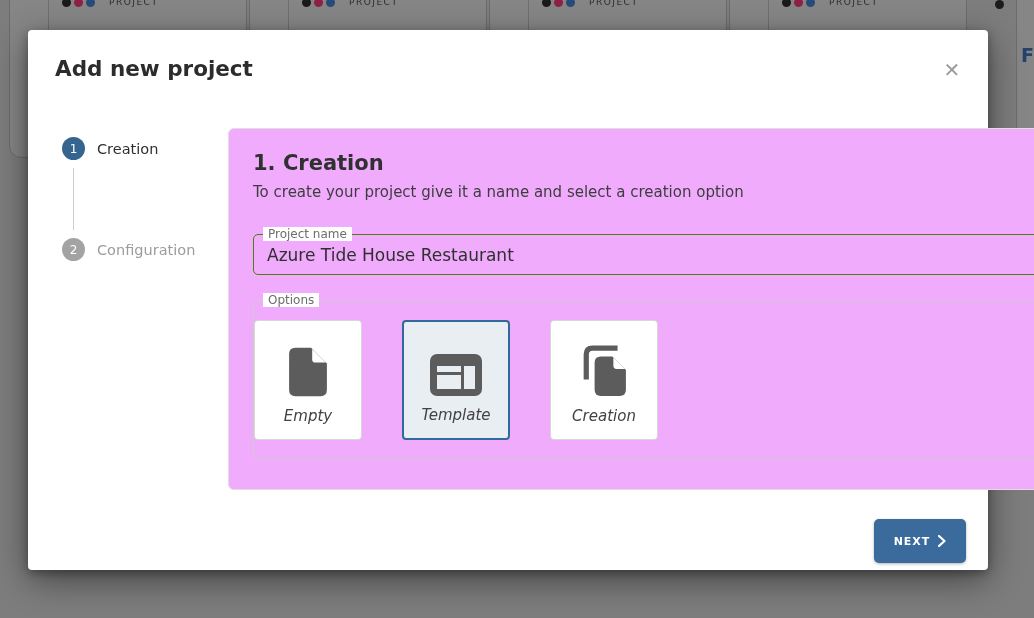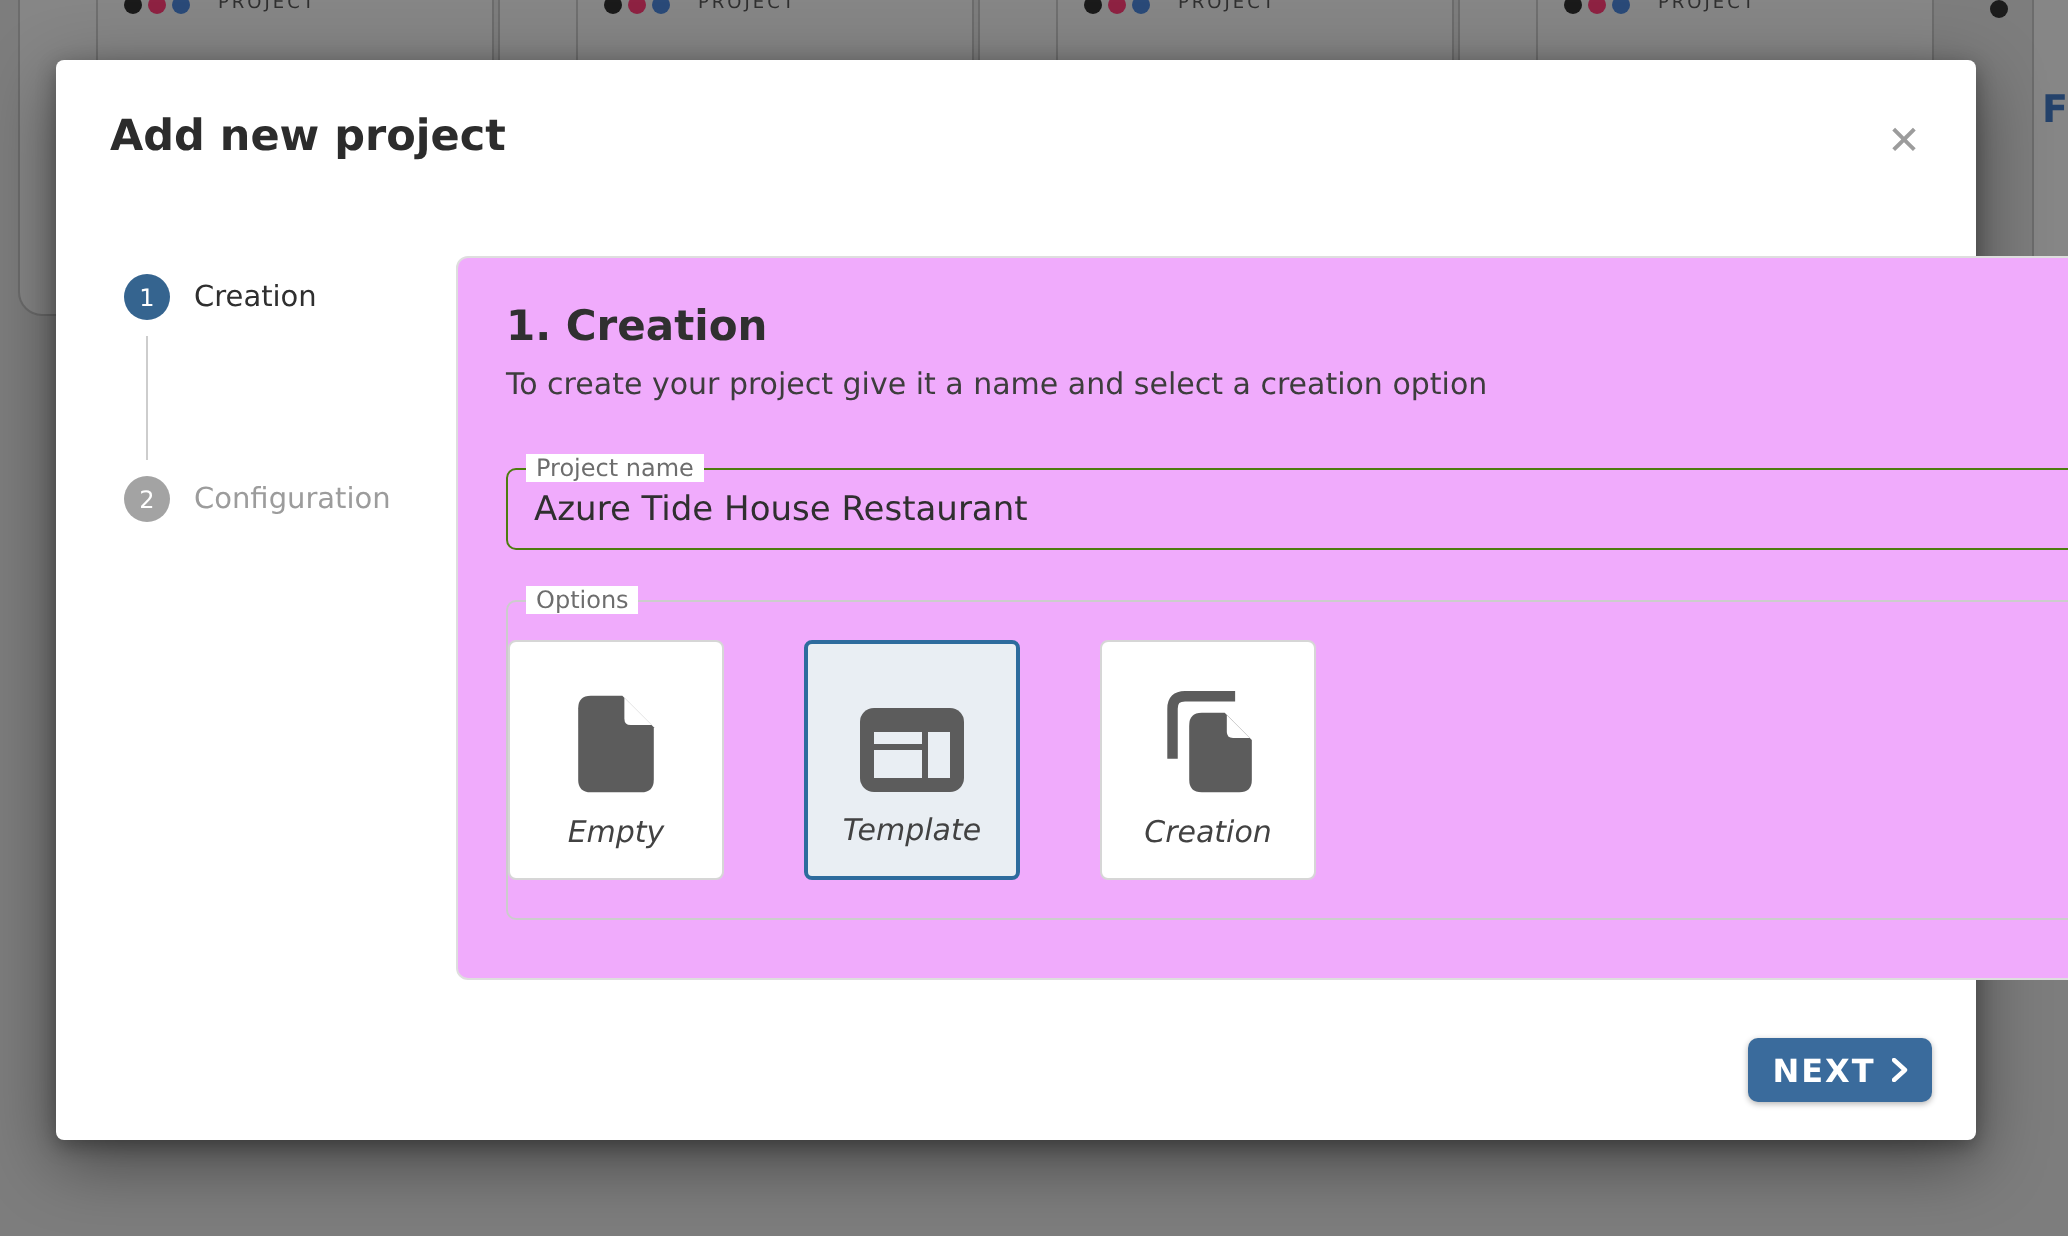--- a/index.html
+++ b/index.html
@@ -63,23 +63,23 @@
   .options-field { margin-top:25px; height:160px; border-color:#cccccc;
     display:flex; align-items:center; gap:40px; }
   .option-card { width:108px; height:120px; background:#fff; border:1px solid #d6d6d6;
     border-radius:4px; cursor:pointer; display:flex; flex-direction:column;
     align-items:center; justify-content:flex-end; padding-bottom:14px; gap:9px;font-style:italic; }
   .option-card.selected { border:2px solid #2d6b9d; background:#e9eef3; }
   .option-label { font-size:15px; color:#424242; }
   .option-icon { display:flex; align-items:flex-end; justify-content:center; height:62px; }
 
   
-  .next-btn { position:absolute; right:22px; top:489px; width:92px; height:32px;
+  .next-btn { position:absolute; right:22px; top:489px; width:92px; height:44px;
     background:#3a6b9c; border:none; border-radius:5px; color:#fff; cursor:pointer;
-    font-family:inherit; font-size:16px; font-weight:600; letter-spacing:1px;
+    font-family:inherit; font-size:11px; font-weight:600; letter-spacing:1px;
     display:flex; align-items:center; justify-content:center; gap:8px;
     box-shadow:0 1px 3px rgba(0,0,0,.3); }
 </style>
 </head>
 <body>
 
 <div class="backdrop">
   <div class="bg-card" style="left:9px">
     <div class="v-div"></div>
     <div class="card-head">

